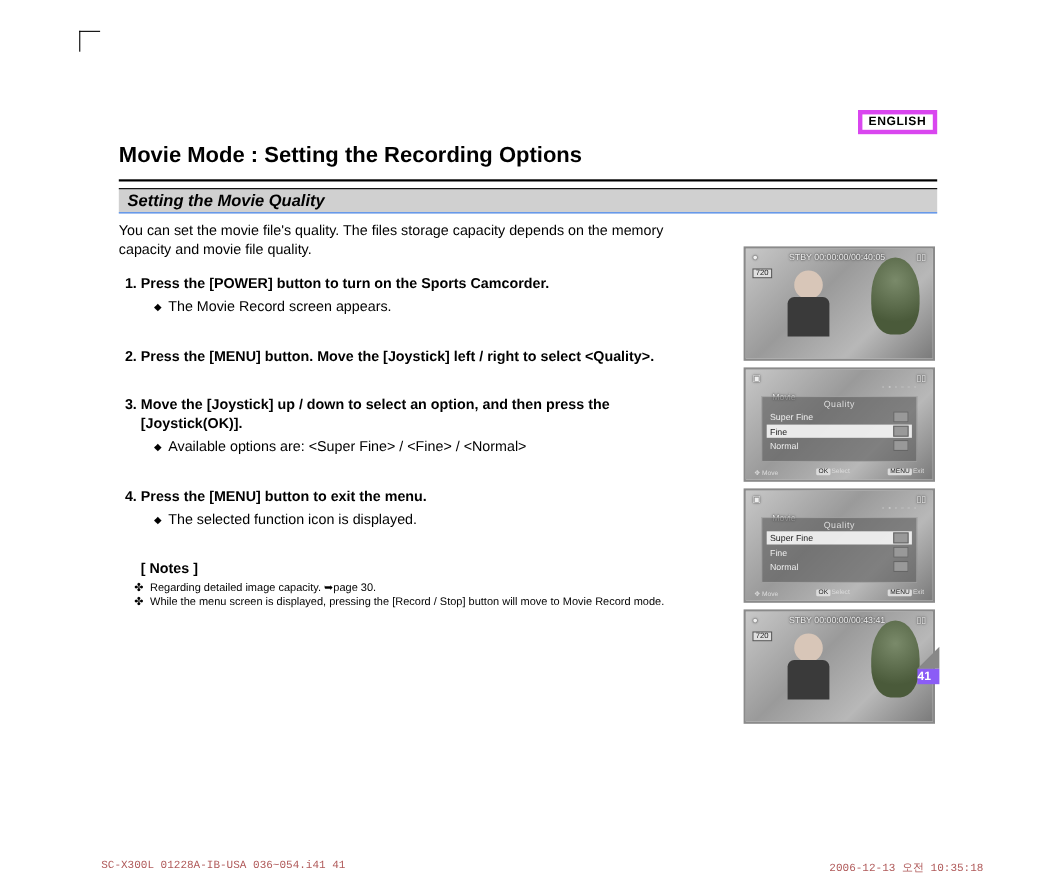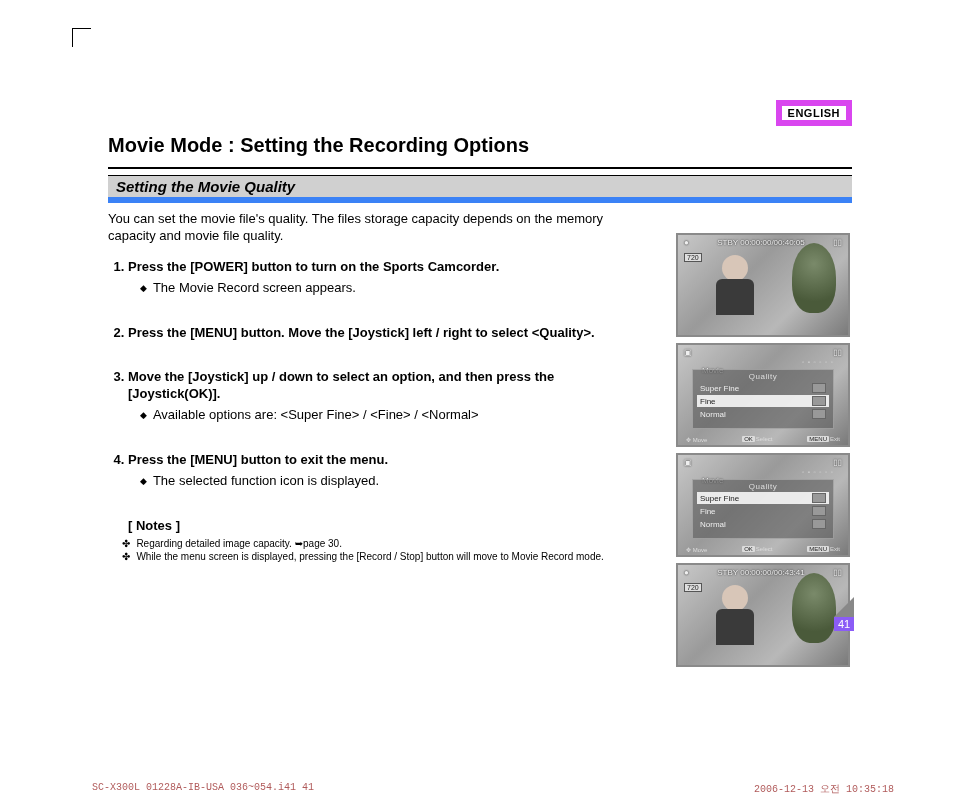--- a/index.html
+++ b/index.html
@@ -20,38 +20,38 @@
   }
   .crop-tl { top: 28px; left: 72px; border-top: 1px solid #000; border-left: 1px solid #000; }
   .page {
     position: absolute;
     top: 100px;
     left: 108px;
     width: 744px;
   }
   .lang-box {
     float: right;
-    border: 6px solid #d946ef;
+    border: 4px solid #d946ef;
     font-size: 11px;
     font-weight: bold;
     padding: 1px 6px;
     letter-spacing: 0.5px;
   }
   .title {
     clear: both;
     font-size: 20px;
     font-weight: bold;
     border-bottom: 2px solid #000;
     padding-top: 8px;
     padding-bottom: 10px;
   }
   .subtitle-bar {
     background: #d0d0d0;
     border-top: 1px solid #000;
-    border-bottom: 6px solid #3b82f6;
+    border-bottom: 1px solid #3b82f6;
     margin-top: 6px;
     padding: 2px 8px;
     font-style: italic;
     font-weight: bold;
     font-size: 15px;
   }
   .content {
     position: relative;
     margin-top: 8px;
   }
@@ -244,23 +244,23 @@
   .page-num .arrow {
     width: 0; height: 0;
     border-bottom: 20px solid #888;
     border-left: 20px solid transparent;
     margin-left: auto;
   }
   .page-num .box {
     background: #8b5cf6;
     color: #fff;
     font-size: 11px;
-    font-weight: normal;
+    font-weight: bold;
     width: 20px;
-    text-align: center;
+    text-align: left;
     padding: 1px 0;
   }
   .footer {
     position: absolute;
     bottom: 6px;
     left: 92px;
     right: 60px;
     font-size: 10px;
     color: #b05a5a;
     font-family: "Courier New", monospace;

